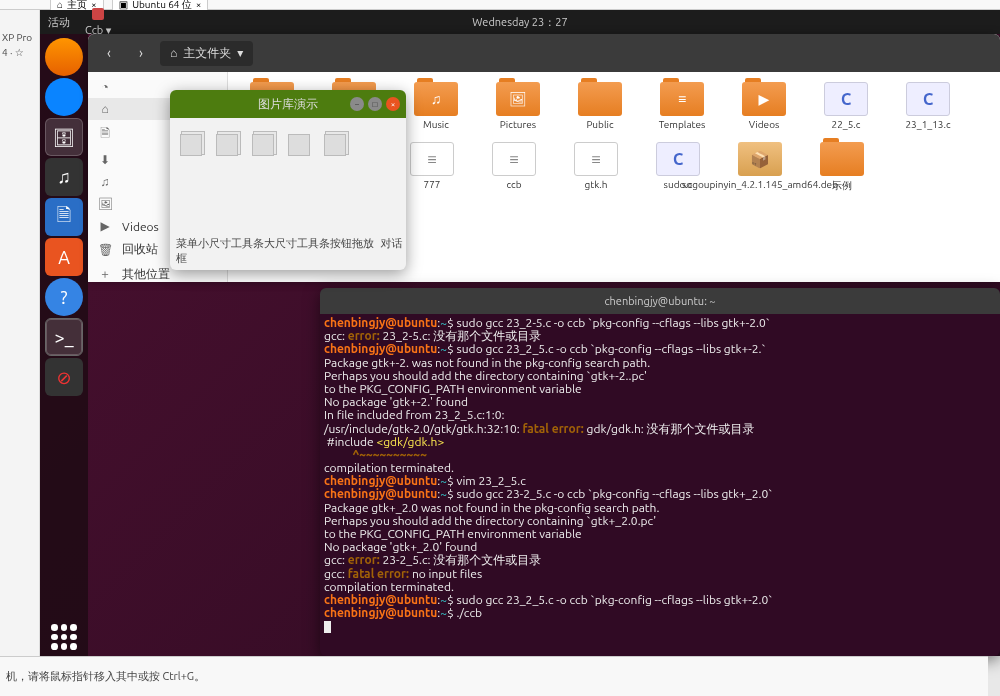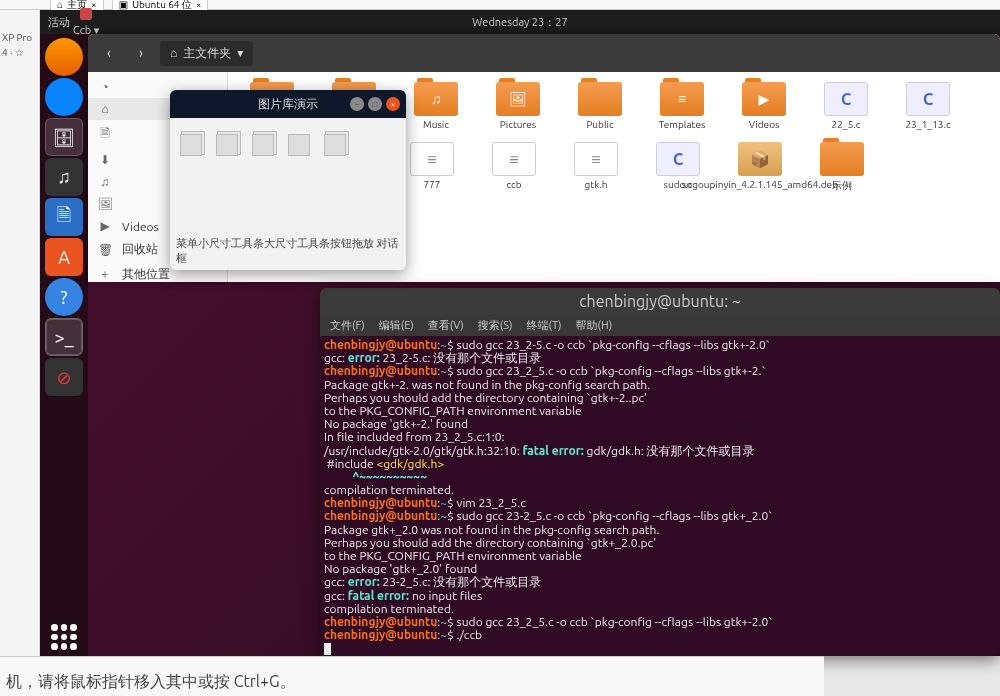--- a/index.html
+++ b/index.html
@@ -7,21 +7,21 @@
 
 .host-top { height: 10px; background: #f8f8f8; border-bottom: 1px solid #ccc; display: flex; align-items: center; font-size: 10px; gap: 8px; padding-left: 50px; }
 .host-tab { background: #fff; border: 1px solid #ccc; padding: 1px 6px; font-size: 10px; display: flex; align-items: center; gap: 4px; }
 
 .host-left { position: absolute; left: 0; top: 10px; width: 40px; height: 646px; background: #f4f4f4; border-right: 1px solid #ddd; font-size: 10px; color: #444; padding-top: 20px; }
 .host-left div { padding: 2px; }
 
 .vm-area { position: absolute; left: 40px; top: 10px; width: 960px; height: 646px; background: #2b0010; }
 
 .ubuntu-top { height: 24px; background: #1c1c1c; color: #ccc; display: flex; align-items: center; font-size: 11px; padding: 0 8px; }
-.ubuntu-top .activities { margin-right: 3px; }
+.ubuntu-top .activities { margin-right: 15px; }
 .ubuntu-top .app-ind { display: flex; align-items: center; gap: 4px; flex-direction: column; }
 .ubuntu-top .clock { position: absolute; left: 50%; transform: translateX(-50%); }
 .ccb-ico { width: 12px; height: 12px; background: #c44; border-radius: 2px; }
 
 .desktop { position: absolute; left: 0; top: 24px; width: 960px; height: 622px; background: linear-gradient(135deg, #4a1030, #2b0a20); }
 
 .dock { position: absolute; left: 0; top: 0; width: 48px; height: 622px; background: rgba(30,10,20,0.85); display: flex; flex-direction: column; align-items: center; padding-top: 4px; gap: 2px; }
 .dock-item { width: 38px; height: 38px; border-radius: 6px; display: flex; align-items: center; justify-content: center; font-size: 18px; color: #fff; cursor: pointer; }
 .dock-item.firefox { background: linear-gradient(#ff9500, #e66000); border-radius: 50%; }
 .dock-item.thunderbird { background: #0a84ff; border-radius: 50%; }
@@ -51,41 +51,41 @@
 .file-icon { width: 44px; height: 34px; border-radius: 3px; margin-bottom: 3px; display: flex; align-items: center; justify-content: center; font-size: 16px; }
 .folder-ic { background: linear-gradient(#f39c50, #e67e22); position: relative; }
 .folder-ic::before { content: ""; position: absolute; top: -4px; left: 3px; width: 16px; height: 4px; background: #e67e22; border-radius: 2px 2px 0 0; }
 .folder-ic .ov { color: #fff; font-size: 14px; }
 .file-c { background: #eef; border: 1px solid #ccd; color: #4466cc; font-weight: bold; }
 .file-txt { background: #fff; border: 1px solid #ccc; color: #888; }
 .file-deb { background: linear-gradient(#f0c080, #d8a050); }
 .file-item.sel { background: #f6d8b8; border-radius: 4px; padding: 2px; margin: -2px; }
 
 .overlay-win { position: absolute; left: 130px; top: 56px; width: 236px; height: 180px; background: #f2f2f2; border-radius: 6px; box-shadow: 0 4px 16px rgba(0,0,0,0.4); z-index: 10; overflow: hidden; }
-.ow-title { height: 28px; background: #0f172a; color: #ddd; display: flex; align-items: center; justify-content: center; font-size: 12px; position: relative; }
+.ow-title { height: 28px; background: #4d7c0f; color: #ddd; display: flex; align-items: center; justify-content: center; font-size: 12px; position: relative; }
 .ow-ctrls { position: absolute; right: 6px; display: flex; gap: 4px; }
 .ow-btn { width: 14px; height: 14px; border-radius: 50%; font-size: 8px; display: flex; align-items: center; justify-content: center; color: #333; cursor: pointer; }
 .ow-body { padding: 16px 10px; display: flex; gap: 14px; flex-wrap: wrap; }
 .ow-thumb { width: 22px; height: 22px; background: #ddd; border: 1px solid #bbb; }
 .ow-thumb.stack { box-shadow: 2px -2px 0 #e8e8e8, 2px -2px 0 1px #bbb; }
-.ow-status { position: absolute; bottom: 4px; left: 6px; font-size: 11px; color: #444; }
+.ow-status { position: absolute; bottom: 4px; left: 6px; font-size: 11px; color: #444; font-family: Liberation Mono, monospace; }
 
 .term-win { position: absolute; left: 280px; top: 254px; width: 680px; height: 368px; background: #300a24; border-radius: 6px; box-shadow: 0 4px 16px rgba(0,0,0,0.5); overflow: hidden; font-family: "Ubuntu Mono", monospace; font-size: 12px; }
-.term-title { height: 26px; background: #3b3b3b; color: #ccc; display: flex; align-items: center; justify-content: center; font-size: 16px; }
+.term-title { height: 26px; background: #3b3b3b; color: #ccc; display: flex; align-items: center; justify-content: center; font-size: 11px; }
 .term-menu { height: 22px; background: #383838; color: #ccc; display: flex; align-items: center; gap: 14px; padding: 0 10px; font-size: 11px; }
 .term-menu span { cursor: pointer; }
 .term-body { padding: 2px 4px; color: #eee; line-height: 1.1; white-space: pre-wrap; word-break: break-all; }
 .tp { color: #f97316; font-weight: bold; }
 .tw { color: #eee; }
-.tr { color: #5eead4; font-weight: bold; }
+.tr { color: #a16207; font-weight: bold; }
 .tc { color: #34e2e2; }
 .to { color: #fce94f; }
 .cursor { display: inline-block; width: 7px; height: 12px; background: #eee; vertical-align: middle; }
 
-.host-status { position: absolute; left: 0; bottom: 0; width: 824px; height: 40px; background: #f8f8f8; border-top: 1px solid #ccc; font-size: 16px; color: #444; padding: 3px 6px; display: flex; align-items: flex-end; }
+.host-status { position: absolute; left: 0; bottom: 0; width: 988px; height: 40px; background: #f8f8f8; border-top: 1px solid #ccc; font-size: 11px; color: #444; padding: 3px 6px; display: flex; align-items: center; }
 .scroll-region { position: absolute; right: 0; top: 10px; width: 16px; height: 646px; background: #efefef; }
 </style>
 </head>
 <body>
 
 <div class="host-top">
   <div class="host-tab">
       <span>⌂</span>
       <span>主页</span>
       <span>×</span>
@@ -307,28 +307,20 @@
         <div class="ow-thumb stack"></div>
         <div class="ow-thumb stack"></div>
         <div class="ow-thumb"></div>
         <div class="ow-thumb stack"></div>
       </div>
       <div class="ow-status">菜单小尺寸工具条大尺寸工具条按钮拖放 对话框</div>
     </div>
 
     <div class="term-win">
       <div class="term-title">chenbingjy@ubuntu: ~</div>
-      <div class="term-menu" id="term-menu">
-          <span>文件(F)</span>
-          <span>编辑(E)</span>
-          <span>查看(V)</span>
-          <span>搜索(S)</span>
-          <span>终端(T)</span>
-          <span>帮助(H)</span>
-        </div>
       <div class="term-body" id="term-body"><div><span class="tp">chenbingjy@ubuntu</span><span class="tw">:</span><span class="tc">~</span><span class="tw">$ sudo gcc 23_2-5.c -o ccb `pkg-config --cflags --libs gtk+-2.0`</span></div><div><span class="tw">gcc: </span><span class="tr">error: </span><span class="tw">23_2-5.c: 没有那个文件或目录</span></div><div><span class="tp">chenbingjy@ubuntu</span><span class="tw">:</span><span class="tc">~</span><span class="tw">$ sudo gcc 23_2_5.c -o ccb `pkg-config --cflags --libs gtk+-2.`</span></div><div><span class="tw">Package gtk+-2. was not found in the pkg-config search path.</span></div><div><span class="tw">Perhaps you should add the directory containing `gtk+-2..pc'</span></div><div><span class="tw">to the PKG_CONFIG_PATH environment variable</span></div><div><span class="tw">No package 'gtk+-2.' found</span></div><div><span class="tw">In file included from </span><span class="tw">23_2_5.c:1:0:</span></div><div><span class="tw">/usr/include/gtk-2.0/gtk/gtk.h:32:10: </span><span class="tr">fatal error: </span><span class="tw">gdk/gdk.h: 没有那个文件或目录</span></div><div><span class="tw"> #include </span><span class="to">&lt;gdk/gdk.h&gt;</span></div><div><span class="tr">          ^~~~~~~~~~~</span></div><div><span class="tw">compilation terminated.</span></div><div><span class="tp">chenbingjy@ubuntu</span><span class="tw">:</span><span class="tc">~</span><span class="tw">$ vim 23_2_5.c</span></div><div><span class="tp">chenbingjy@ubuntu</span><span class="tw">:</span><span class="tc">~</span><span class="tw">$ sudo gcc 23-2_5.c -o ccb `pkg-config --cflags --libs gtk+_2.0`</span></div><div><span class="tw">Package gtk+_2.0 was not found in the pkg-config search path.</span></div><div><span class="tw">Perhaps you should add the directory containing `gtk+_2.0.pc'</span></div><div><span class="tw">to the PKG_CONFIG_PATH environment variable</span></div><div><span class="tw">No package 'gtk+_2.0' found</span></div><div><span class="tw">gcc: </span><span class="tr">error: </span><span class="tw">23-2_5.c: 没有那个文件或目录</span></div><div><span class="tw">gcc: </span><span class="tr">fatal error: </span><span class="tw">no input files</span></div><div><span class="tw">compilation terminated.</span></div><div><span class="tp">chenbingjy@ubuntu</span><span class="tw">:</span><span class="tc">~</span><span class="tw">$ sudo gcc 23_2_5.c -o ccb `pkg-config --cflags --libs gtk+-2.0`</span></div><div><span class="tp">chenbingjy@ubuntu</span><span class="tw">:</span><span class="tc">~</span><span class="tw">$ ./ccb</span></div><div><span class="cursor"></span></div></div>
     </div>
 
   </div>
 </div>
 
 <div class="host-status">
   <span>机，请将鼠标指针移入其中或按 Ctrl+G。</span>
 </div>
 

